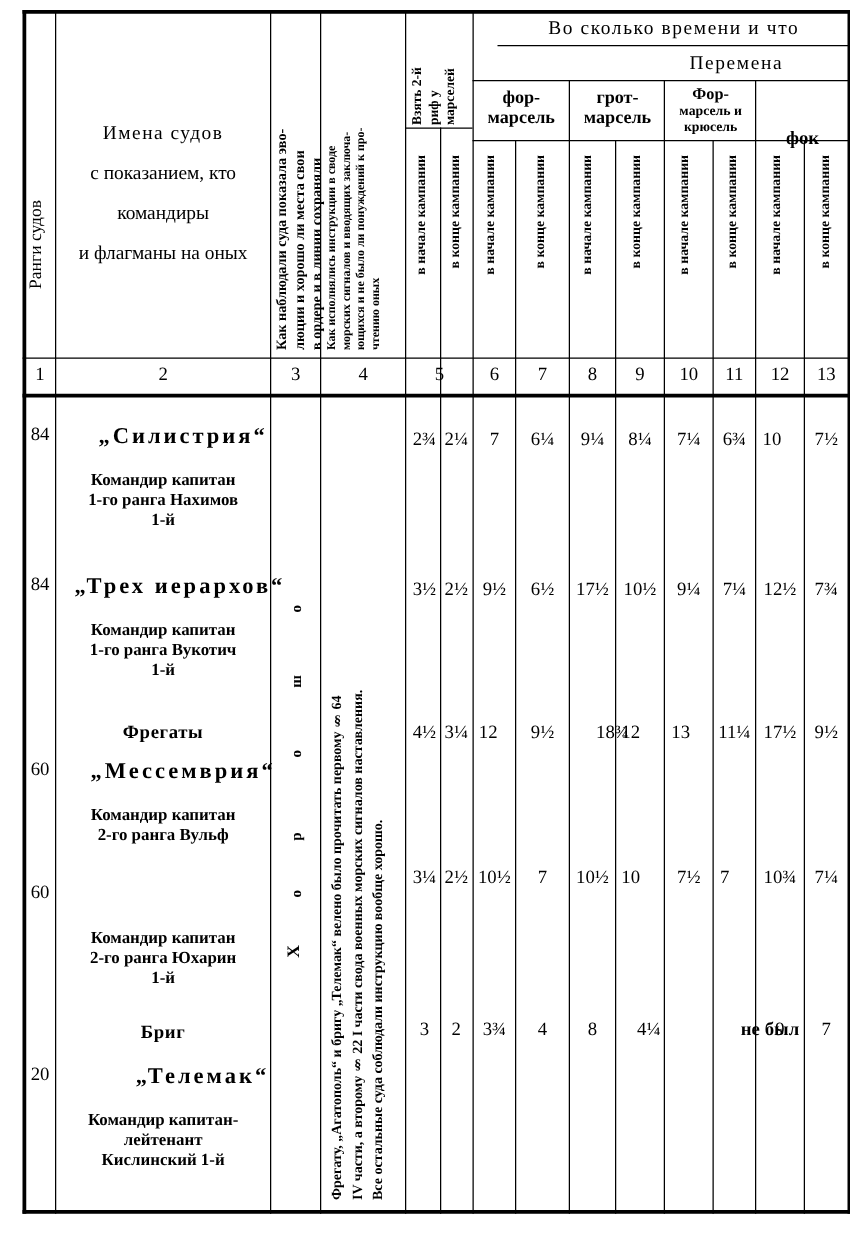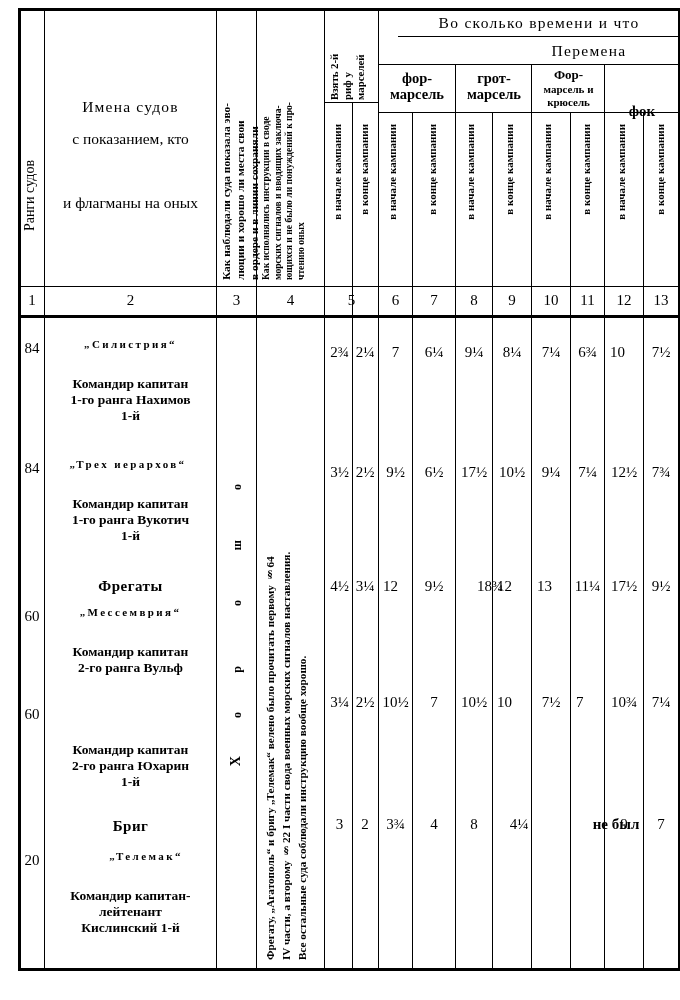--- a/index.html
+++ b/index.html
@@ -32,21 +32,21 @@
     position:absolute;
     writing-mode:vertical-rl;
     transform:rotate(180deg);
     line-height:1.22;
     text-align:left;
   }
   .num{font-size:15px;}
   .colnum{font-size:15px;text-align:center;position:absolute;}
   .hdr-grp{font-size:14.5px;font-weight:bold;text-align:center;position:absolute;line-height:1.12;}
   .hdr-small{font-size:11px;font-weight:bold;}
-  .shipname{font-size:11px;font-weight:bold;letter-spacing:2.4px;}
+  .shipname{font-size:18px;font-weight:bold;letter-spacing:2.4px;margin-left:16px;}
   .cmdr{font-size:13.5px;font-weight:bold;line-height:1.18;}
   .grouptitle{font-size:15px;font-weight:bold;letter-spacing:0.5px;}
   .bigtitle{font-size:15.5px;}
   .khor{position:absolute;font-size:12px;font-weight:bold;
         writing-mode:vertical-rl;transform:rotate(180deg);}
 </style>
 </head>
 <body>
 
 <div id="sheet">
@@ -83,20 +83,21 @@
   <div class="v" style="left:643px;top:112px;width:1.3px;height:859px;"></div>
   <div class="v" style="left:677.5px;top:8px;width:2.6px;height:963px;"></div>
 
   <div class="tc bigtitle" style="left:398px;top:14px;width:282px;letter-spacing:1.3px;">Во сколько  времени и что</div>
   <div class="tc bigtitle" style="left:500px;top:42px;width:178px;letter-spacing:1.3px;">Перемена</div>
 
   <div class="vert" style="left:22px;top:160px;font-size:14px;">Ранги судов</div>
 
   <div class="tc bigtitle" style="left:46px;top:98px;width:169px;letter-spacing:1.2px;">Имена судов</div>
   <div class="tc bigtitle" style="left:46px;top:130px;width:169px;">с показанием, кто</div>
+  <div class="tc bigtitle" style="left:46px;top:162px;width:169px;">командиры</div>
   <div class="tc bigtitle" style="left:46px;top:194px;width:169px;">и флагманы на оных</div>
 
   <div class="vertblk" style="left:220px;top:14px;height:266px;font-size:11.4px;font-weight:bold;">
     <span>Как наблюдали суда показала эво-</span><br>
     <span>люции и хорошо ли места свои</span><br>
     <span>в ордере и в линии сохраняли</span>
   </div>
 
   <div class="vertblk" style="left:260px;top:14px;height:266px;font-size:9.6px;font-weight:bold;">
     <span>Как исполнялись инструкции в своде</span><br>

